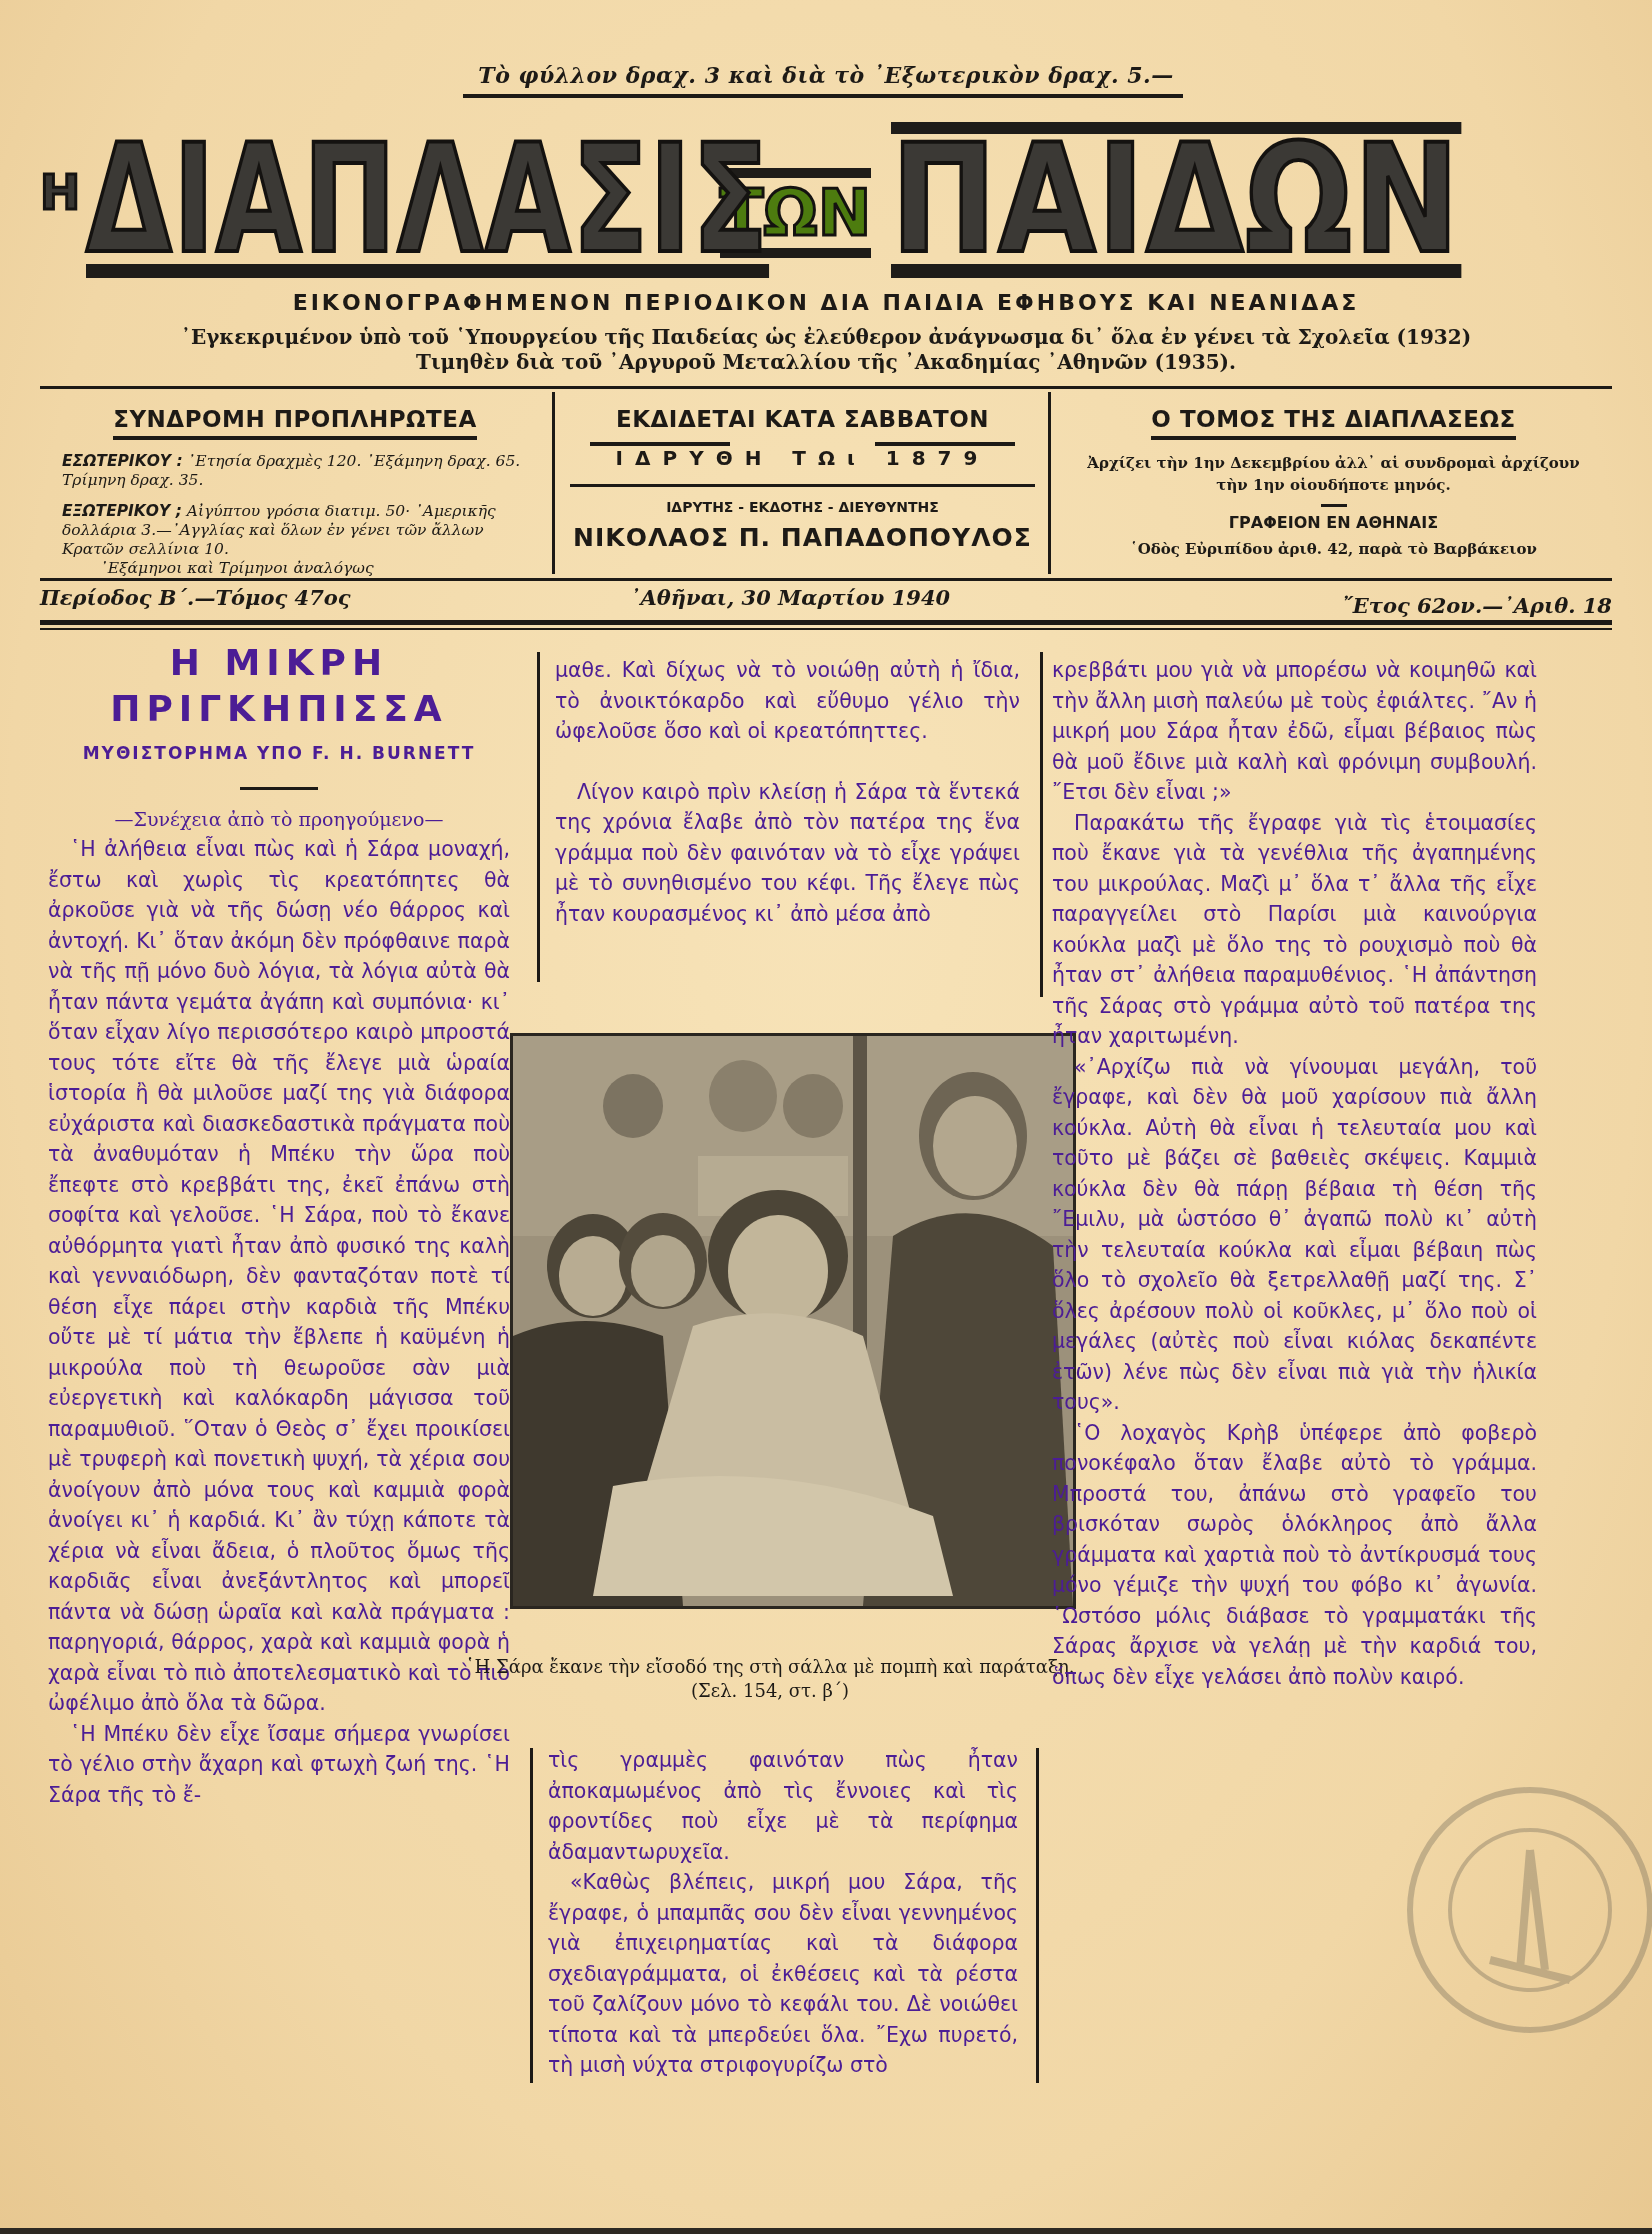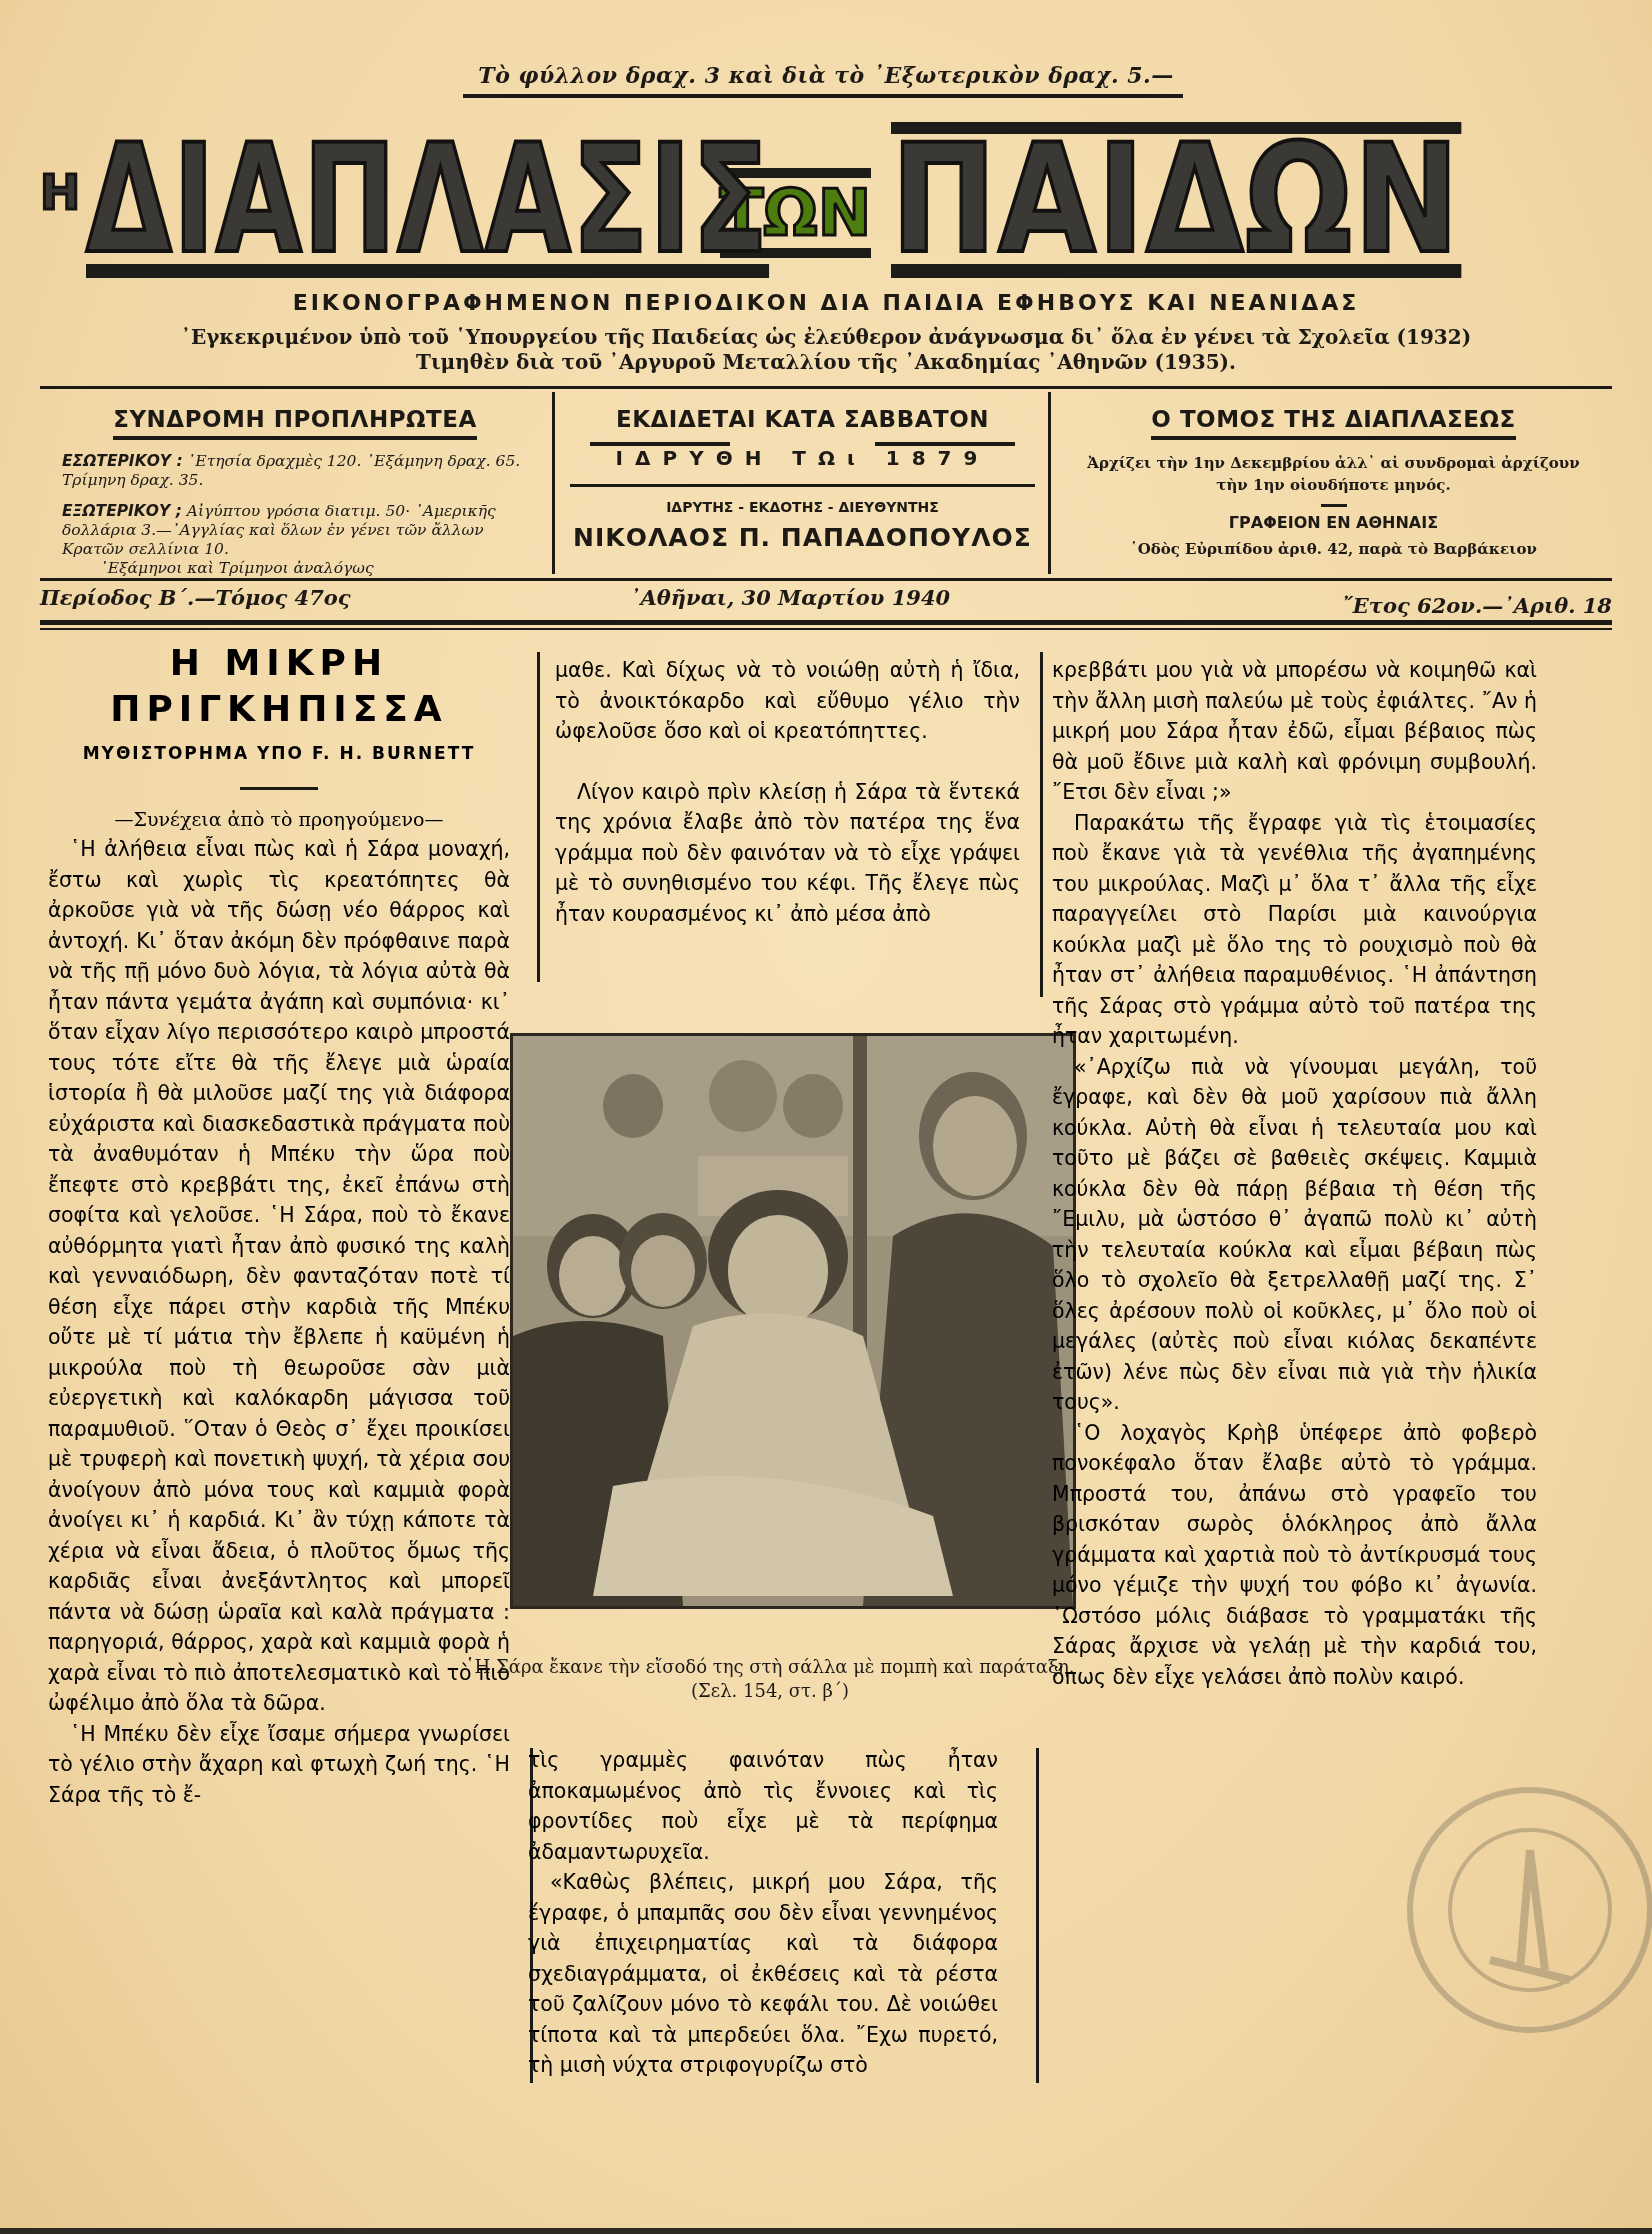--- a/index.html
+++ b/index.html
@@ -72,21 +72,21 @@
     .ib-name { font-family: "DejaVu Sans", sans-serif; font-weight: bold; font-size: 25px; letter-spacing: 1px; margin-top: 8px; }
     .ib-c3text { font-family: "DejaVu Serif", serif; font-weight: bold; font-size: 15px; line-height: 22px; }
     .ib-c3sub { font-family: "DejaVu Sans", sans-serif; font-weight: bold; font-size: 16px; margin-top: 6px; }
     .dateline {
       position: absolute; top: 585px; left: 40px; width: 1572px; height: 30px;
       font-family: "DejaVu Serif", serif; font-style: italic; font-weight: bold; font-size: 21px;
     }
     .dateline span { position: absolute; top: 0; }
     .col {
       position: absolute; font-family: "DejaVu Sans", sans-serif; font-size: 20.5px; line-height: 30.5px;
-      text-align: justify; color: #000000;
+      text-align: justify; color: #4c1d95;
     }
     .col p { margin: 0; text-indent: 22px; }
     .col p.noind { text-indent: 0; }
     .story-title {
       font-family: "DejaVu Sans", sans-serif; font-weight: bold; font-size: 36px; letter-spacing: 6px;
       text-align: center; line-height: 46px;
     }
     .story-sub {
       font-family: "DejaVu Sans", sans-serif; font-weight: bold; font-size: 17px; letter-spacing: 2px;
       text-align: center; margin-top: 6px;
@@ -211,21 +211,21 @@
       <path d="M0 300 Q70 270 150 300 L170 570 L0 570 Z" fill="#3f392e"></path>
       <ellipse cx="265" cy="220" rx="70" ry="66" fill="#4c4537"></ellipse>
       <ellipse cx="265" cy="235" rx="50" ry="56" fill="#c2b69a"></ellipse>
       <path d="M180 290 Q265 260 350 300 L420 560 L100 560 Z" fill="#c9bda2"></path>
       <path d="M100 450 Q260 420 420 480 L440 560 L80 560 Z" fill="#d2c6aa"></path>
     </svg>
   </div>
 
   <div class="caption">῾Η Σάρα ἔκανε τὴν εἴσοδό της στὴ σάλλα μὲ πομπὴ καὶ παράταξη. (Σελ. 154, στ. β΄)</div>
 
-  <div class="col" style="left:528px;top:1745px;width:470px;">
+  <div class="col" style="left:548px;top:1745px;width:470px;">
     <p class="noind">τὶς γραμμὲς φαινόταν πὼς ἦταν ἀποκαμωμένος ἀπὸ τὶς ἔννοιες καὶ τὶς φροντίδες ποὺ εἶχε μὲ τὰ περίφημα ἀδαμαντωρυχεῖα.</p>
     <p>«Καθὼς βλέπεις, μικρή μου Σάρα, τῆς ἔγραφε, ὁ μπαμπᾶς σου δὲν εἶναι γεννημένος γιὰ ἐπιχειρηματίας καὶ τὰ διάφορα σχεδιαγράμματα, οἱ ἐκθέσεις καὶ τὰ ρέστα τοῦ ζαλίζουν μόνο τὸ κεφάλι του. Δὲ νοιώθει τίποτα καὶ τὰ μπερδεύει ὅλα. ῎Εχω πυρετό, τὴ μισὴ νύχτα στριφογυρίζω στὸ</p>
   </div>
 
   <div class="vline" style="left:1040px;top:652px;height:345px;"></div>
   <div class="vline" style="left:1036px;top:1748px;height:335px;"></div>
 
   <div class="col" style="left:1052px;top:655px;width:485px;">
     <p class="noind">κρεββάτι μου γιὰ νὰ μπορέσω νὰ κοιμηθῶ καὶ τὴν ἄλλη μισὴ παλεύω μὲ τοὺς ἐφιάλτες. ῎Αν ἡ μικρή μου Σάρα ἦταν ἐδῶ, εἶμαι βέβαιος πὼς θὰ μοῦ ἔδινε μιὰ καλὴ καὶ φρόνιμη συμβουλή. ῎Ετσι δὲν εἶναι ;»</p>
     <p>Παρακάτω τῆς ἔγραφε γιὰ τὶς ἑτοιμασίες ποὺ ἔκανε γιὰ τὰ γενέθλια τῆς ἀγαπημένης του μικρούλας. Μαζὶ μ᾿ ὅλα τ᾿ ἄλλα τῆς εἶχε παραγγείλει στὸ Παρίσι μιὰ καινούργια κούκλα μαζὶ μὲ ὅλο της τὸ ρουχισμὸ ποὺ θὰ ἦταν στ᾿ ἀλήθεια παραμυθένιος. ῾Η ἀπάντηση τῆς Σάρας στὸ γράμμα αὐτὸ τοῦ πατέρα της ἦταν χαριτωμένη.</p>

